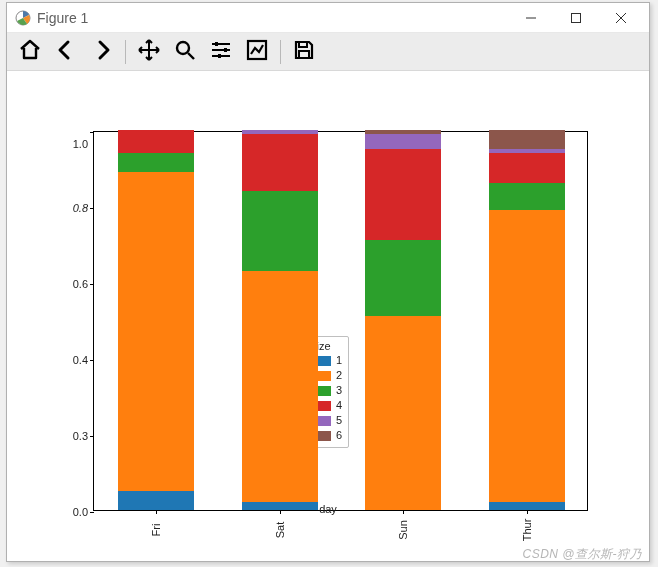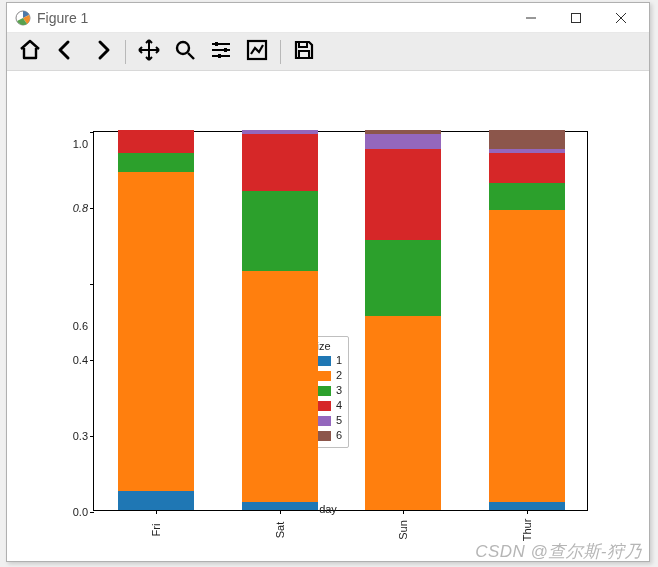--- a/index.html
+++ b/index.html
@@ -28,21 +28,21 @@
   .xlabel { position: absolute; top: 432px; left: 50%; transform: translateX(-50%); font-size: 11px; color: #222; }
 
   .bar-group { position: absolute; bottom: 0; width: 76px; }
   .seg { position: absolute; left: 0; right: 0; }
 
   .legend { position: absolute; background: #fff; border: 1px solid #bfbfbf; border-radius: 2px; padding: 3px 6px 4px 6px; font-size: 11px; color: #222; }
   .legend .lt { margin-bottom: 1px; }
   .legend .li { display: flex; align-items: center; gap: 5px; line-height: 15px; }
   .legend .sw { width: 20px; height: 10px; }
 
-  .watermark { position: absolute; right: 16px; bottom: 4px; font-size: 17px; color: rgba(120,120,120,0.55); font-style: italic; letter-spacing: 0.5px; }
+  .watermark { position: absolute; right: 16px; bottom: 4px; font-size: 12px; color: rgba(120,120,120,0.55); font-style: italic; letter-spacing: 0.5px; }
 </style>
 </head>
 <body>
 
 <div class="window">
 
   <div class="titlebar">
     <span class="app-icon">
       <svg viewBox="0 0 16 16">
           <circle cx="8" cy="8" r="7" fill="none" stroke="#888" stroke-width="1"></circle>
@@ -155,21 +155,21 @@
               <span>6</span>
             </div>
           </div>
       </div>
     <div class="ytick" style="top: 380px;">0.0</div>
         <div class="ytk" style="top: 380px;"></div>
         <div class="ytick" style="top: 304px;">0.3</div>
         <div class="ytk" style="top: 304px;"></div>
         <div class="ytick" style="top: 228px; padding-left: 27px;">0.4</div>
         <div class="ytk" style="top: 228px;"></div>
-        <div class="ytick" style="top: 152px; margin-top: 42px;">0.6</div>
+        <div class="ytick" style="top: 152px;">0.6</div>
         <div class="ytk" style="top: 152px;"></div>
         <div class="ytick" style="top: 76px; font-style: italic;">0.8</div>
         <div class="ytk" style="top: 76px;"></div>
         <div class="ytick" style="top: 12px;">1.0</div>
         <div class="ytk" style="top: 0px;"></div>
         <div class="bar-group" style="left: 23.875px; height: 380px;">
           <div class="seg" style="bottom: 0px; height: 19px; background: rgb(31, 119, 180);"></div>
           <div class="seg" style="bottom: 19px; height: 319.2px; background: rgb(255, 127, 14);"></div>
           <div class="seg" style="bottom: 338.2px; height: 19px; background: rgb(44, 160, 44);"></div>
           <div class="seg" style="bottom: 357.2px; height: 22.8px; background: rgb(214, 39, 40);"></div>

